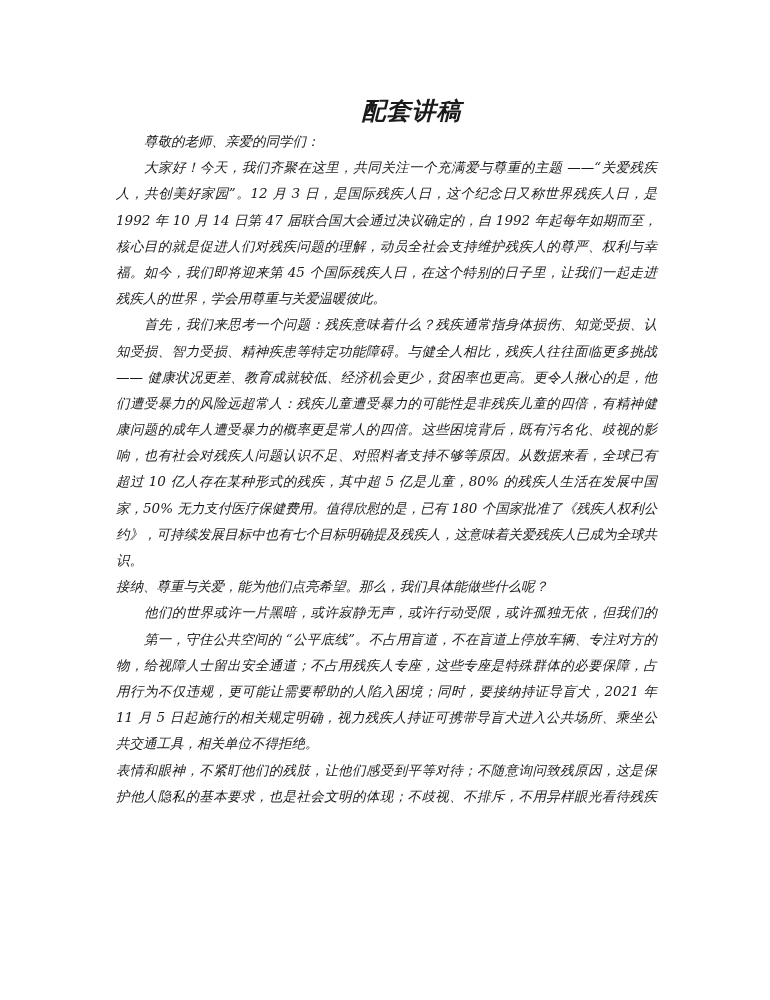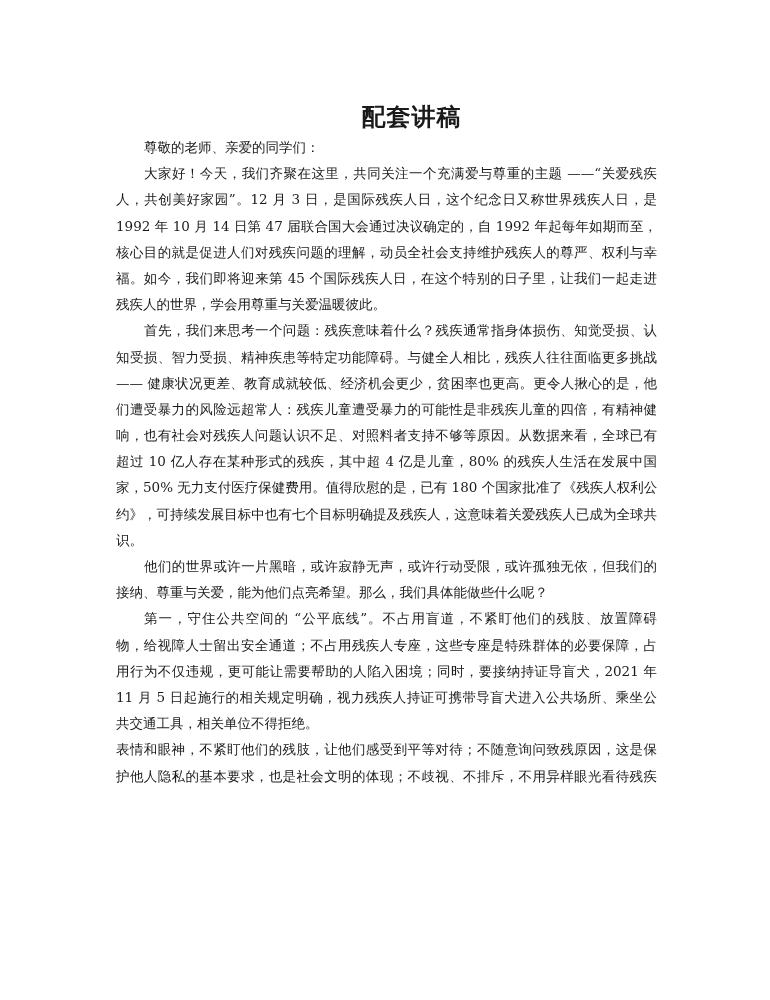--- a/index.html
+++ b/index.html
@@ -1,18 +1,18 @@
 <!DOCTYPE html>
 <html><head>
 <meta charset="utf-8">
 <style>
   html, body { margin:0; padding:0; background:#ffffff; }
   body { width:770px; height:1000px; position:relative; overflow:hidden; }
-  .page { position:absolute; left:116px; top:98px; width:541px; color:#1a1a1a;
-          font-family:"DejaVu Serif","Liberation Serif",serif; }
+  .page { position:absolute; left:116px; top:92px; width:541px; color:#1a1a1a;
+          font-family:"DejaVu Serif","Liberation Serif",serif;font-style:italic; }
   .title { text-align:center; font-size:24px; font-weight:bold; height:38px; line-height:38px;
            margin-left:50px; margin-bottom:-2px; letter-spacing:1px; }
   .line { font-size:13.5px; line-height:26.2px; height:26.2px; white-space:nowrap; }
   .just { text-align:justify; text-align-last:justify; }
   .indent { padding-left:28px; }
 </style>
 </head>
 <body>
 
 <div class="page">
@@ -22,28 +22,29 @@
       <div class="line indent just">大家好！今天，我们齐聚在这里，共同关注一个充满爱与尊重的主题 ——“关爱残疾</div>
       <div class="line just">人，共创美好家园”。12  月  3  日，是国际残疾人日，这个纪念日又称世界残疾人日，是</div>
       <div class="line just">1992 年 10 月 14 日第 47 届联合国大会通过决议确定的，自 1992 年起每年如期而至，</div>
       <div class="line just">核心目的就是促进人们对残疾问题的理解，动员全社会支持维护残疾人的尊严、权利与幸</div>
       <div class="line just">福。如今，我们即将迎来第  45  个国际残疾人日，在这个特别的日子里，让我们一起走进</div>
       <div class="line">残疾人的世界，学会用尊重与关爱温暖彼此。</div>
       <div class="line indent just">首先，我们来思考一个问题：残疾意味着什么？残疾通常指身体损伤、知觉受损、认</div>
       <div class="line just">知受损、智力受损、精神疾患等特定功能障碍。与健全人相比，残疾人往往面临更多挑战</div>
       <div class="line just">—— 健康状况更差、教育成就较低、经济机会更少，贫困率也更高。更令人揪心的是，他</div>
       <div class="line just">们遭受暴力的风险远超常人：残疾儿童遭受暴力的可能性是非残疾儿童的四倍，有精神健</div>
+      <div class="line just">康问题的成年人遭受暴力的概率更是常人的四倍。这些困境背后，既有污名化、歧视的影</div>
       <div class="line just">响，也有社会对残疾人问题认识不足、对照料者支持不够等原因。从数据来看，全球已有</div>
-      <div class="line just">超过  10  亿人存在某种形式的残疾，其中超  4  亿是儿童，80%  的残疾人生活在发展中国</div>
+      <div class="line just">超过  10  亿人存在某种形式的残疾，其中超  5  亿是儿童，80%  的残疾人生活在发展中国</div>
       <div class="line just">家，50% 无力支付医疗保健费用。值得欣慰的是，已有 180 个国家批准了《残疾人权利公</div>
       <div class="line just">约》，可持续发展目标中也有七个目标明确提及残疾人，这意味着关爱残疾人已成为全球共</div>
       <div class="line">识。</div>
+      <div class="line">接纳、尊重与关爱，能为他们点亮希望。那么，我们具体能做些什么呢？</div>
       <div class="line indent just">他们的世界或许一片黑暗，或许寂静无声，或许行动受限，或许孤独无依，但我们的</div>
-      <div class="line">接纳、尊重与关爱，能为他们点亮希望。那么，我们具体能做些什么呢？</div>
-      <div class="line indent just">第一，守住公共空间的  “公平底线”。不占用盲道，不紧盯他们的残肢、放置障碍</div>
+      <div class="line indent just">第一，守住公共空间的  “公平底线”。不占用盲道，不在盲道上停放车辆、专注对方的</div>
       <div class="line just">物，给视障人士留出安全通道；不占用残疾人专座，这些专座是特殊群体的必要保障，占</div>
       <div class="line just">用行为不仅违规，更可能让需要帮助的人陷入困境；同时，要接纳持证导盲犬，2021   年</div>
       <div class="line just">11  月  5  日起施行的相关规定明确，视力残疾人持证可携带导盲犬进入公共场所、乘坐公</div>
       <div class="line">共交通工具，相关单位不得拒绝。</div>
       <div class="line just">表情和眼神，不紧盯他们的残肢，让他们感受到平等对待；不随意询问致残原因，这是保</div>
       <div class="line just">护他人隐私的基本要求，也是社会文明的体现；不歧视、不排斥，不用异样眼光看待残疾</div>
     </div>
 </div>
 
 </body></html>

